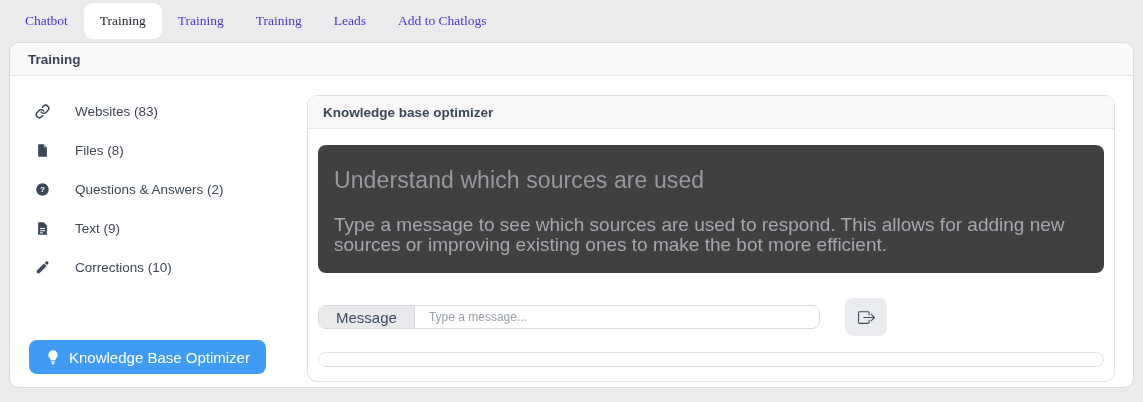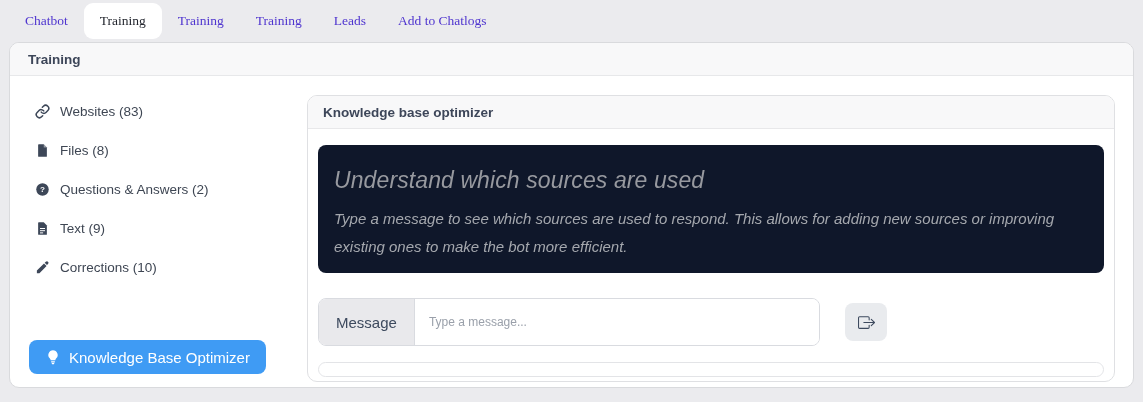--- a/index.html
+++ b/index.html
@@ -30,21 +30,21 @@
   .card-header {
     height:33px; background:#f8f8f9; border-bottom:1px solid #e7e8ea;
     display:flex; align-items:center; padding-left:18px;
     font-weight:bold; font-size:13.5px; color:#3d4659;
   }
   .card-body { display:flex; height:311px; }
 
   
   .sidebar { width:297px; flex:none; padding:16px 0 0 19px; display:flex; flex-direction:column; align-items:flex-start; }
   .side-item {
-    height:39px; display:flex; align-items:center; gap:10px;
+    height:39px; display:flex; align-items:center; gap:25px;
     margin-left:6px; font-size:13.5px; color:#3e4653; cursor:pointer;
   }
   .side-item svg { width:15px; height:15px; color:#3d4758; flex:none; display:block; }
   .kbo-btn {
     margin-top:53px; height:34px;
     display:inline-flex; align-items:center; gap:8px; padding:0 16px;
     background:#3f9bf4; color:#ffffff; font-size:15px; font-family:inherit;
     border:none; border-radius:8px; cursor:pointer; white-space:nowrap;
   }
   .kbo-btn svg { width:16px; height:16px; display:block; }
@@ -56,30 +56,29 @@
     overflow:hidden;
   }
   .panel-header {
     height:33px; background:#f8f8f9; border-bottom:1px solid #e8e8ea;
     display:flex; align-items:center; padding-left:15px;
     font-weight:bold; font-size:13.5px; color:#3d4659;
   }
   .panel-body { padding:16px 10px 0; }
 
   .hero {
-    background:#0f172a; border-radius:8px; height:128px;
+    background:#404040; border-radius:8px; height:128px;
     padding:22px 16px 0;
-    font-style:italic;
   }
   .hero h2 { margin:0; font-size:23px; font-weight:400; color:#97999f; letter-spacing:.1px; }
-  .hero p { margin:11px 0 0; font-size:15px; line-height:28px; color:#a5a8ae; max-width:772px; }
+  .hero p { margin:21px 0 0; font-size:19px; line-height:20px; color:#a5a8ae; max-width:772px; }
 
   .msg-row { margin-top:25px; display:flex; align-items:center; }
   .input-group {
-    display:flex; width:502px; height:48px;
+    display:flex; width:502px; height:24px;
     border:1px solid #d9dbe0; border-radius:8px; overflow:hidden; background:#fff;
   }
   .msg-label {
     background:#e9e9ec; border-right:1px solid #d9dbe0;
     display:flex; align-items:center; padding:0 17px;
     font-size:15px; color:#3d4a5e; white-space:nowrap;
   }
   .msg-input {
     flex:1; min-width:0; border:none; outline:none;
     font-size:12px; padding:0 14px; color:#3d4a5e; font-family:inherit; background:#fff;

